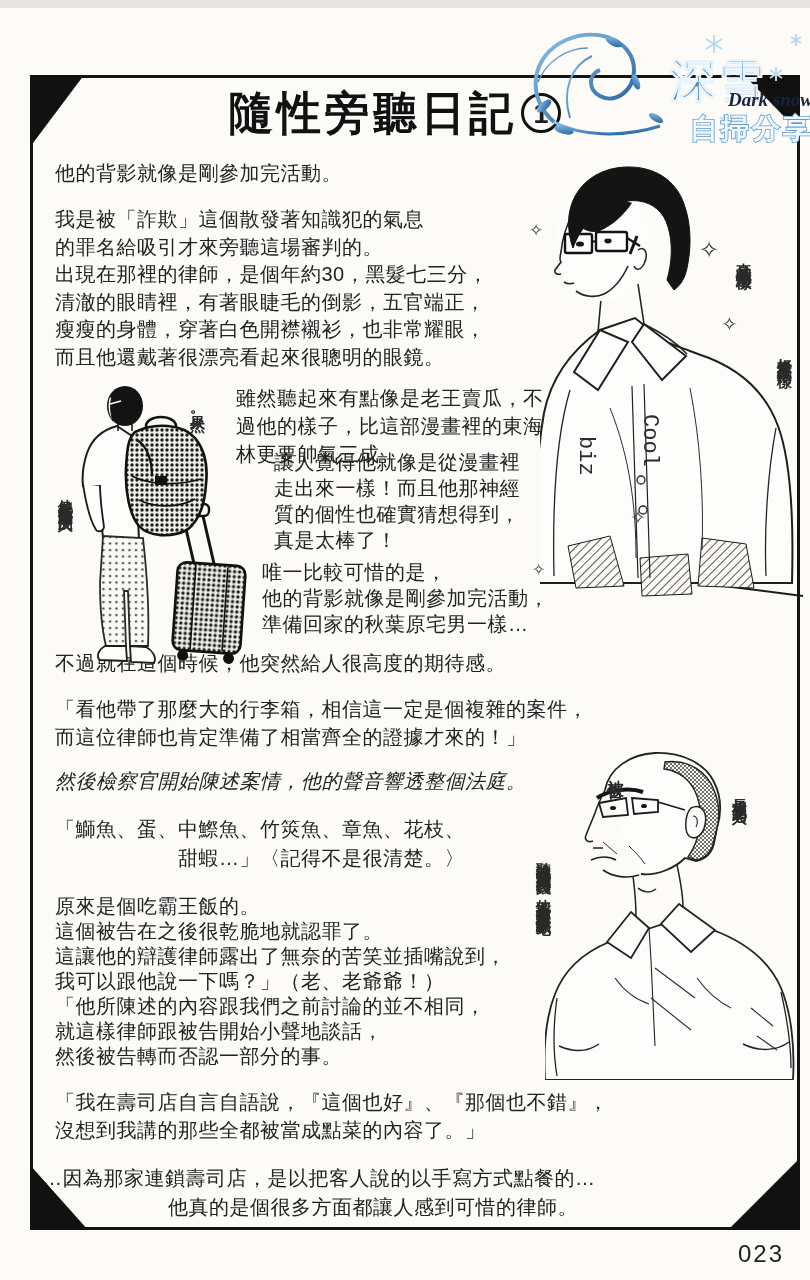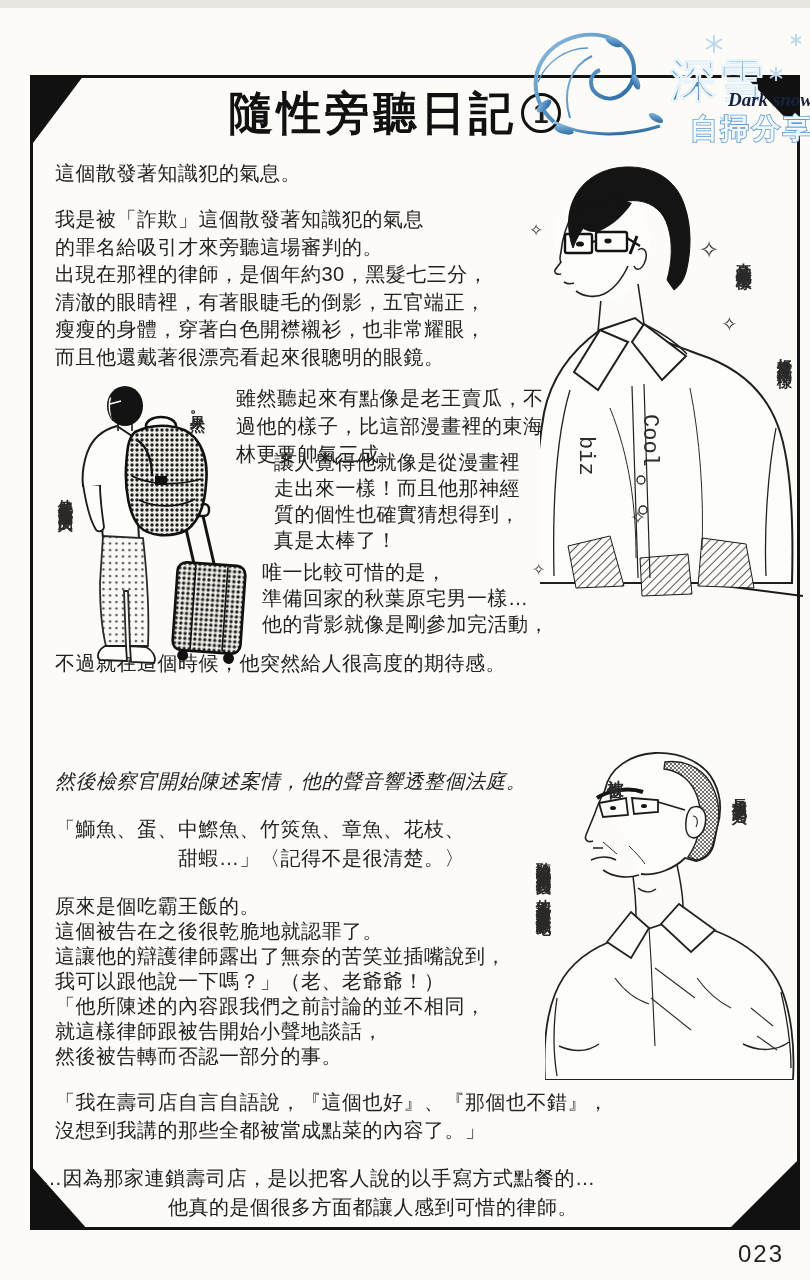--- a/index.html
+++ b/index.html
@@ -85,21 +85,21 @@
       <g transform="translate(206,98)">
           <path d="M0,-5 L0,5 M-4,-3 L4,3 M-4,3 L4,-3"></path>
         </g>
     </g>
     <text x="152" y="74" font-size="46" font-weight="bold" fill="url(#blueGrad)" stroke="#eaf4fb" stroke-width="0.8" letter-spacing="2">深雪</text>
     <text x="210" y="84" font-size="19" font-weight="bold" font-style="italic" font-family="Liberation Serif, serif" fill="#16233f">Dark snow</text>
     <text x="172" y="116" font-size="28" font-weight="bold" fill="#f2f8fd" stroke="#5b9bd0" stroke-width="1.6" letter-spacing="3" paint-order="stroke">自掃分享</text>
   </svg>
 
   <div class="para" style="left:55px; top:152px; line-height:27px;">
-    <span class="line">這個散發著知識犯的氣息。</span>
+    <span class="line">他的背影就像是剛參加完活動。</span>
   </div>
 
   <div class="para" style="left:55px; top:198px; line-height:27.5px;">
     <span class="line">我是被「詐欺」這個散發著知識犯的氣息</span>
     <span class="line">的罪名給吸引才來旁聽這場審判的。</span>
     <span class="line">出現在那裡的律師，是個年約30，黑髮七三分，</span>
     <span class="line">清澈的眼睛裡，有著眼睫毛的倒影，五官端正，</span>
     <span class="line">瘦瘦的身體，穿著白色開襟襯衫，也非常耀眼，</span>
     <span class="line">而且他還戴著很漂亮看起來很聰明的眼鏡。</span>
   </div>
@@ -112,28 +112,32 @@
 
   <div class="para" style="left:274px; top:441px; line-height:26px;">
     <span class="line">讓人覺得他就像是從漫畫裡</span>
     <span class="line">走出來一樣！而且他那神經</span>
     <span class="line">質的個性也確實猜想得到，</span>
     <span class="line">真是太棒了！</span>
   </div>
 
   <div class="para" style="left:262px; top:551px; line-height:26px;">
     <span class="line">唯一比較可惜的是，</span>
+    <span class="line">他的背影就像是剛參加完活動，</span>
     <span class="line">準備回家的秋葉原宅男一樣…</span>
-    <span class="line">他的背影就像是剛參加完活動，</span>
   </div>
 
   <div class="para" style="left:55px; top:642px; line-height:27px;">
     <span class="line">不過就在這個時候，他突然給人很高度的期待感。</span>
   </div>
 
+  <div class="para" style="left:55px; top:687px; line-height:28px;">
+    <span class="line">「看他帶了那麼大的行李箱，相信這一定是個複雜的案件，</span>
+    <span class="line">而這位律師也肯定準備了相當齊全的證據才來的！」</span>
+  </div>
 
   <div class="para" style="left:55px; top:760px; line-height:27px;font-style:italic;">
     <span class="line">然後檢察官開始陳述案情，他的聲音響透整個法庭。</span>
   </div>
 
   <div class="para" style="left:55px; top:807px; line-height:29px;text-align:right;">
     <span class="line">「鰤魚、蛋、中鰶魚、竹筴魚、章魚、花枝、</span>
     <span class="line">甜蝦…」〈記得不是很清楚。〉</span>
   </div>
 

